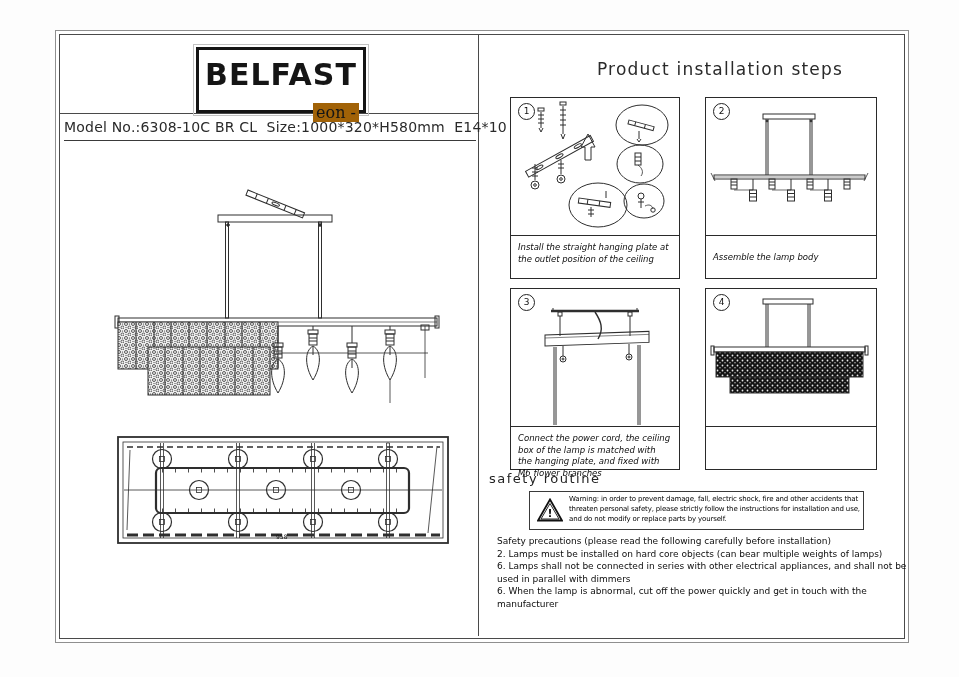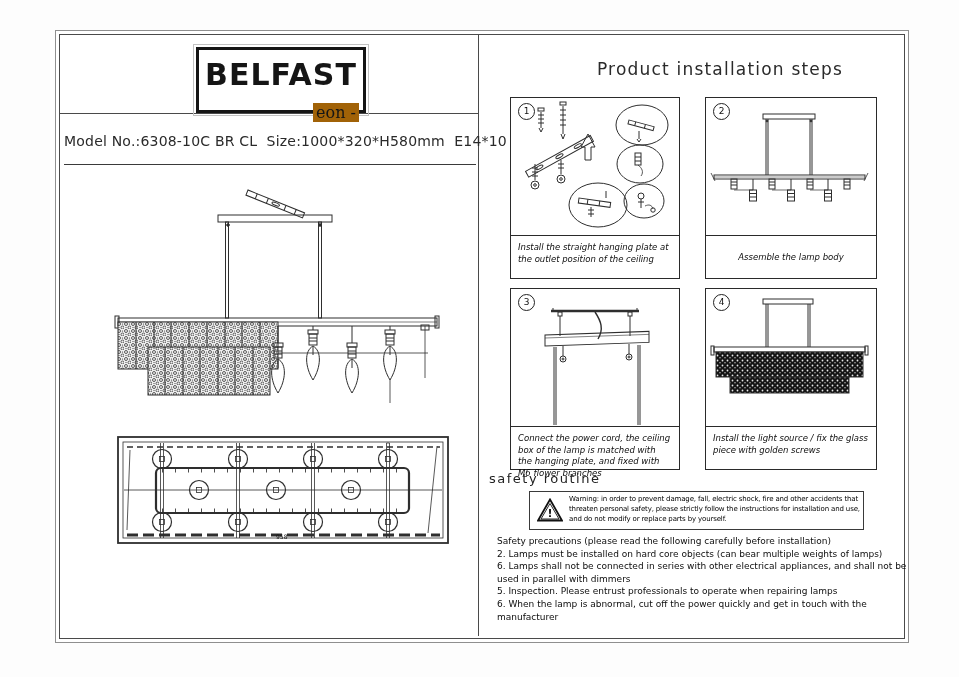--- a/index.html
+++ b/index.html
@@ -9,28 +9,28 @@
   .sheet-outer{left:55px;top:30px;width:852px;height:611px;border:1px solid #8f8f8f;background:#fff;}
   .sheet-inner{left:59px;top:34px;width:844px;height:603px;border:1px solid #4a4a4a;}
   .vdivider{left:478px;top:35px;width:1px;height:601px;background:#4a4a4a;}
   .logo-hline{left:60px;top:113px;width:418px;height:1px;background:#4a4a4a;}
   
   .logo-box{left:196px;top:47px;width:164px;height:60px;border:3px solid #151515;outline:1px solid #c2c2c2;outline-offset:2px;background:#fff;text-align:center;}
   .logo-main{font-size:30px;font-weight:bold;letter-spacing:1px;color:#151515;margin-top:7px;}
   .logo-sub{position:absolute;right:4px;bottom:-12px;background:#a16207;padding:0 3px;
     font-family:"DejaVu Serif","Liberation Serif",serif;font-size:16px;color:#151515;}
   
-  .model-line{left:64px;top:133px;width:412px;border-bottom:1px solid #3a3a3a;padding-bottom:15px;
+  .model-line{left:64px;top:119px;width:412px;border-bottom:1px solid #3a3a3a;padding-bottom:5px;
     font-size:14px;letter-spacing:.2px;color:#2a2a2a;white-space:pre;}
   
   .title{left:480px;top:59px;width:424px;text-align:center;font-size:17px;letter-spacing:1.2px;color:#2a2a2a;padding-left:28px;}
   .step{border:1px solid #2a2a2a;background:#fff;position:absolute;}
   .step .illo{height:137px;border-bottom:1px solid #2a2a2a;position:relative;}
   .step .cap{padding:6px 7px 0 7px;font-size:8.5px;line-height:11.5px;color:#0d0d0d;font-style:italic;}
-  .step .cap.center{text-align:center;padding-top:16px;}
+  .step .cap.center{padding-top:16px;}
   .badge{position:absolute;left:7px;top:5px;width:15px;height:15px;border:1px solid #222;border-radius:50%;
     font-size:9px;line-height:15px;text-align:center;color:#111;background:#fff;}
   .safety-routine{left:489px;top:471px;font-size:13px;letter-spacing:1.5px;color:#222;}
   .warn-box{left:529px;top:491px;width:333px;height:37px;border:1px solid #3a3a3a;background:#fff;}
   .warn-text{position:absolute;left:39px;top:3px;width:291px;font-size:7px;line-height:9.8px;letter-spacing:-0.15px;color:#000;}
   .precautions{left:497px;top:535px;width:420px;font-size:9px;line-height:12.6px;color:#0d0d0d;}
   svg{display:block;}
 </style>
 </head>
 <body>
@@ -413,33 +413,31 @@
         <line x1="102" y1="15" x2="102" y2="58"></line>
           <line x1="104" y1="15" x2="104" y2="58"></line>
         <rect x="8" y="58" width="151" height="5"></rect>
         <rect x="5" y="57" width="3" height="9"></rect>
           <rect x="159" y="57" width="3" height="9"></rect>
         <rect x="10" y="63" width="147" height="25" fill="url(#crysDark)"></rect>
         <rect x="24" y="88" width="119" height="16" fill="url(#crysDark)"></rect>
       </g>
     </svg>
   </div>
-  <div class="cap">Install the light source / fix the glass piece with golden screws</div>
 </div>
 
 <div class="abs safety-routine">safety routine</div>
 
 <div class="abs warn-box">
   <svg class="abs" style="left:7px;top:6px;" width="26" height="24" viewBox="0 0 26 24">
     <polygon points="13,1.5 25,22.5 1,22.5" fill="#fff" stroke="#111" stroke-width="1.8"></polygon>
     <polygon points="13,5.5 22,21 4,21" fill="none" stroke="#111" stroke-width="0.9"></polygon>
     <text x="13" y="19" font-size="11" font-weight="bold" text-anchor="middle" fill="#111">!</text>
   </svg>
   <div class="warn-text">Warning: in order to prevent damage, fall, electric shock, fire and other accidents that threaten personal safety, please strictly follow the instructions for installation and use, and do not modify or replace parts by yourself.</div>
 </div>
 
 <div class="abs precautions">
   <div>Safety precautions (please read the following carefully before installation)</div>
   <div>2. Lamps must be installed on hard core objects (can bear multiple weights of lamps)</div>
   <div>6. Lamps shall not be connected in series with other electrical appliances, and shall not be used in parallel with dimmers</div>
-  <div>5. Inspection. Please entrust professionals to operate when repairing lamps</div>
   <div>6. When the lamp is abnormal, cut off the power quickly and get in touch with the manufacturer</div>
 </div>
 
 </body></html>

